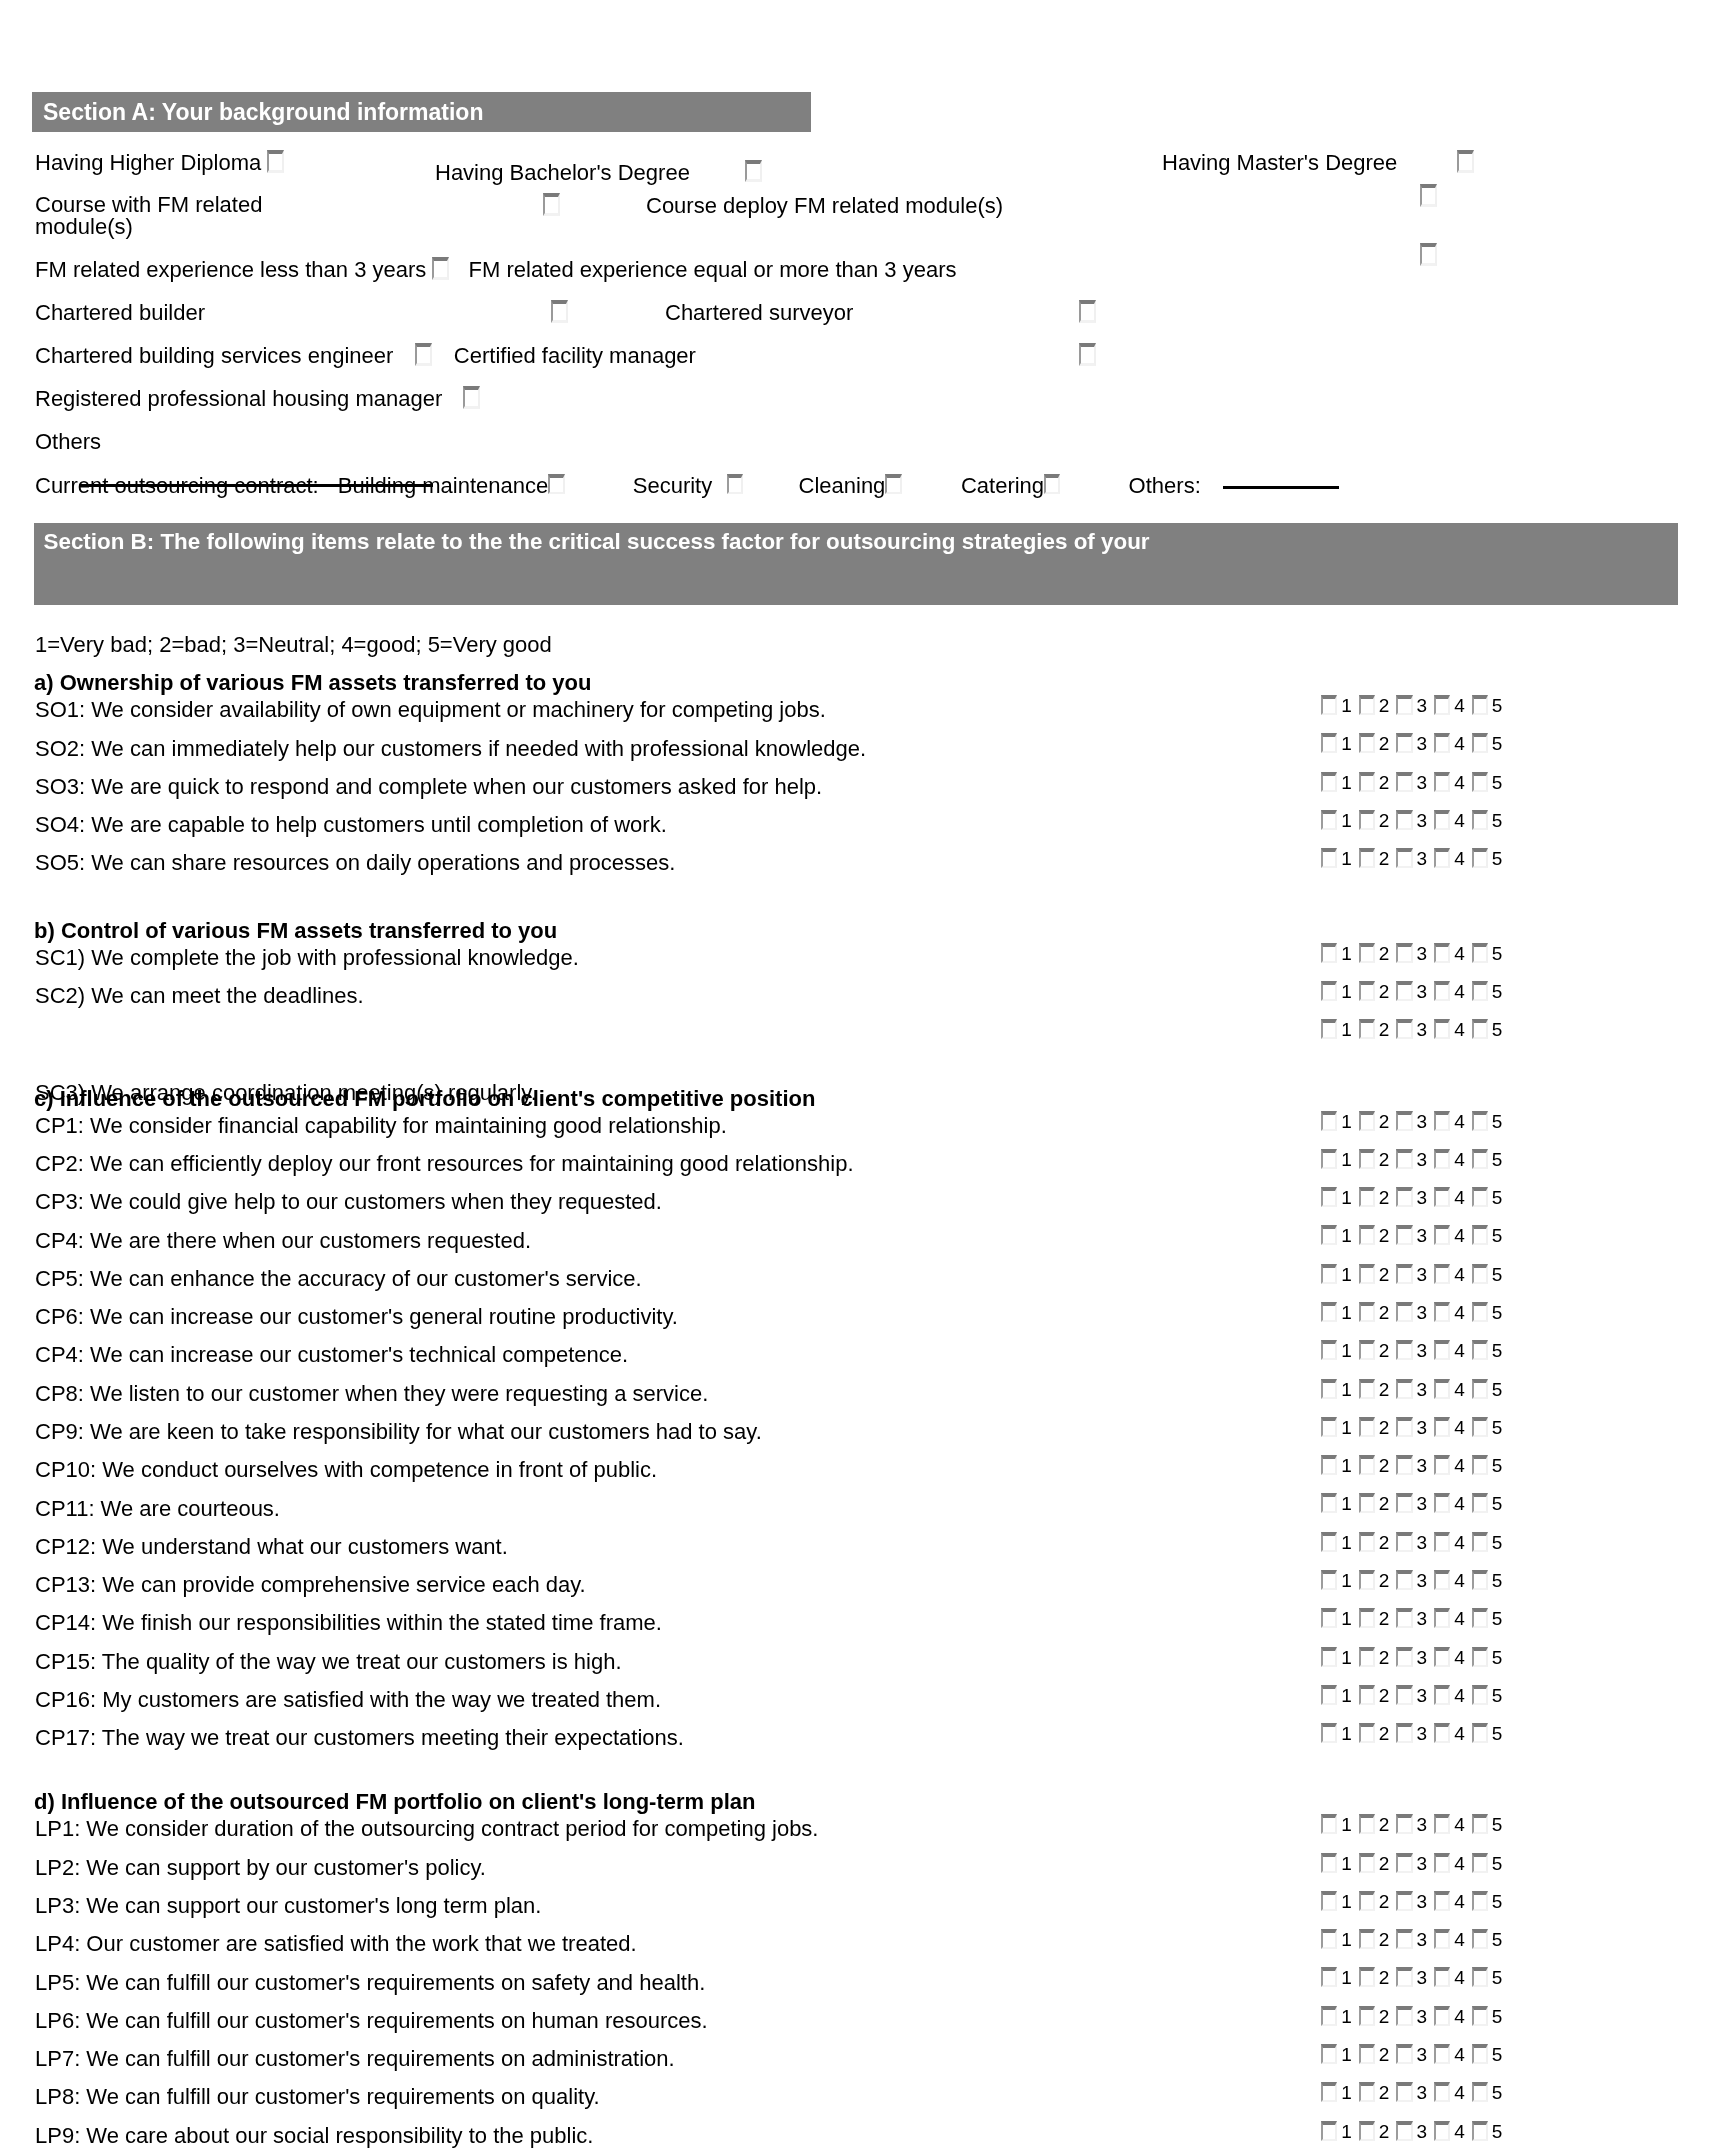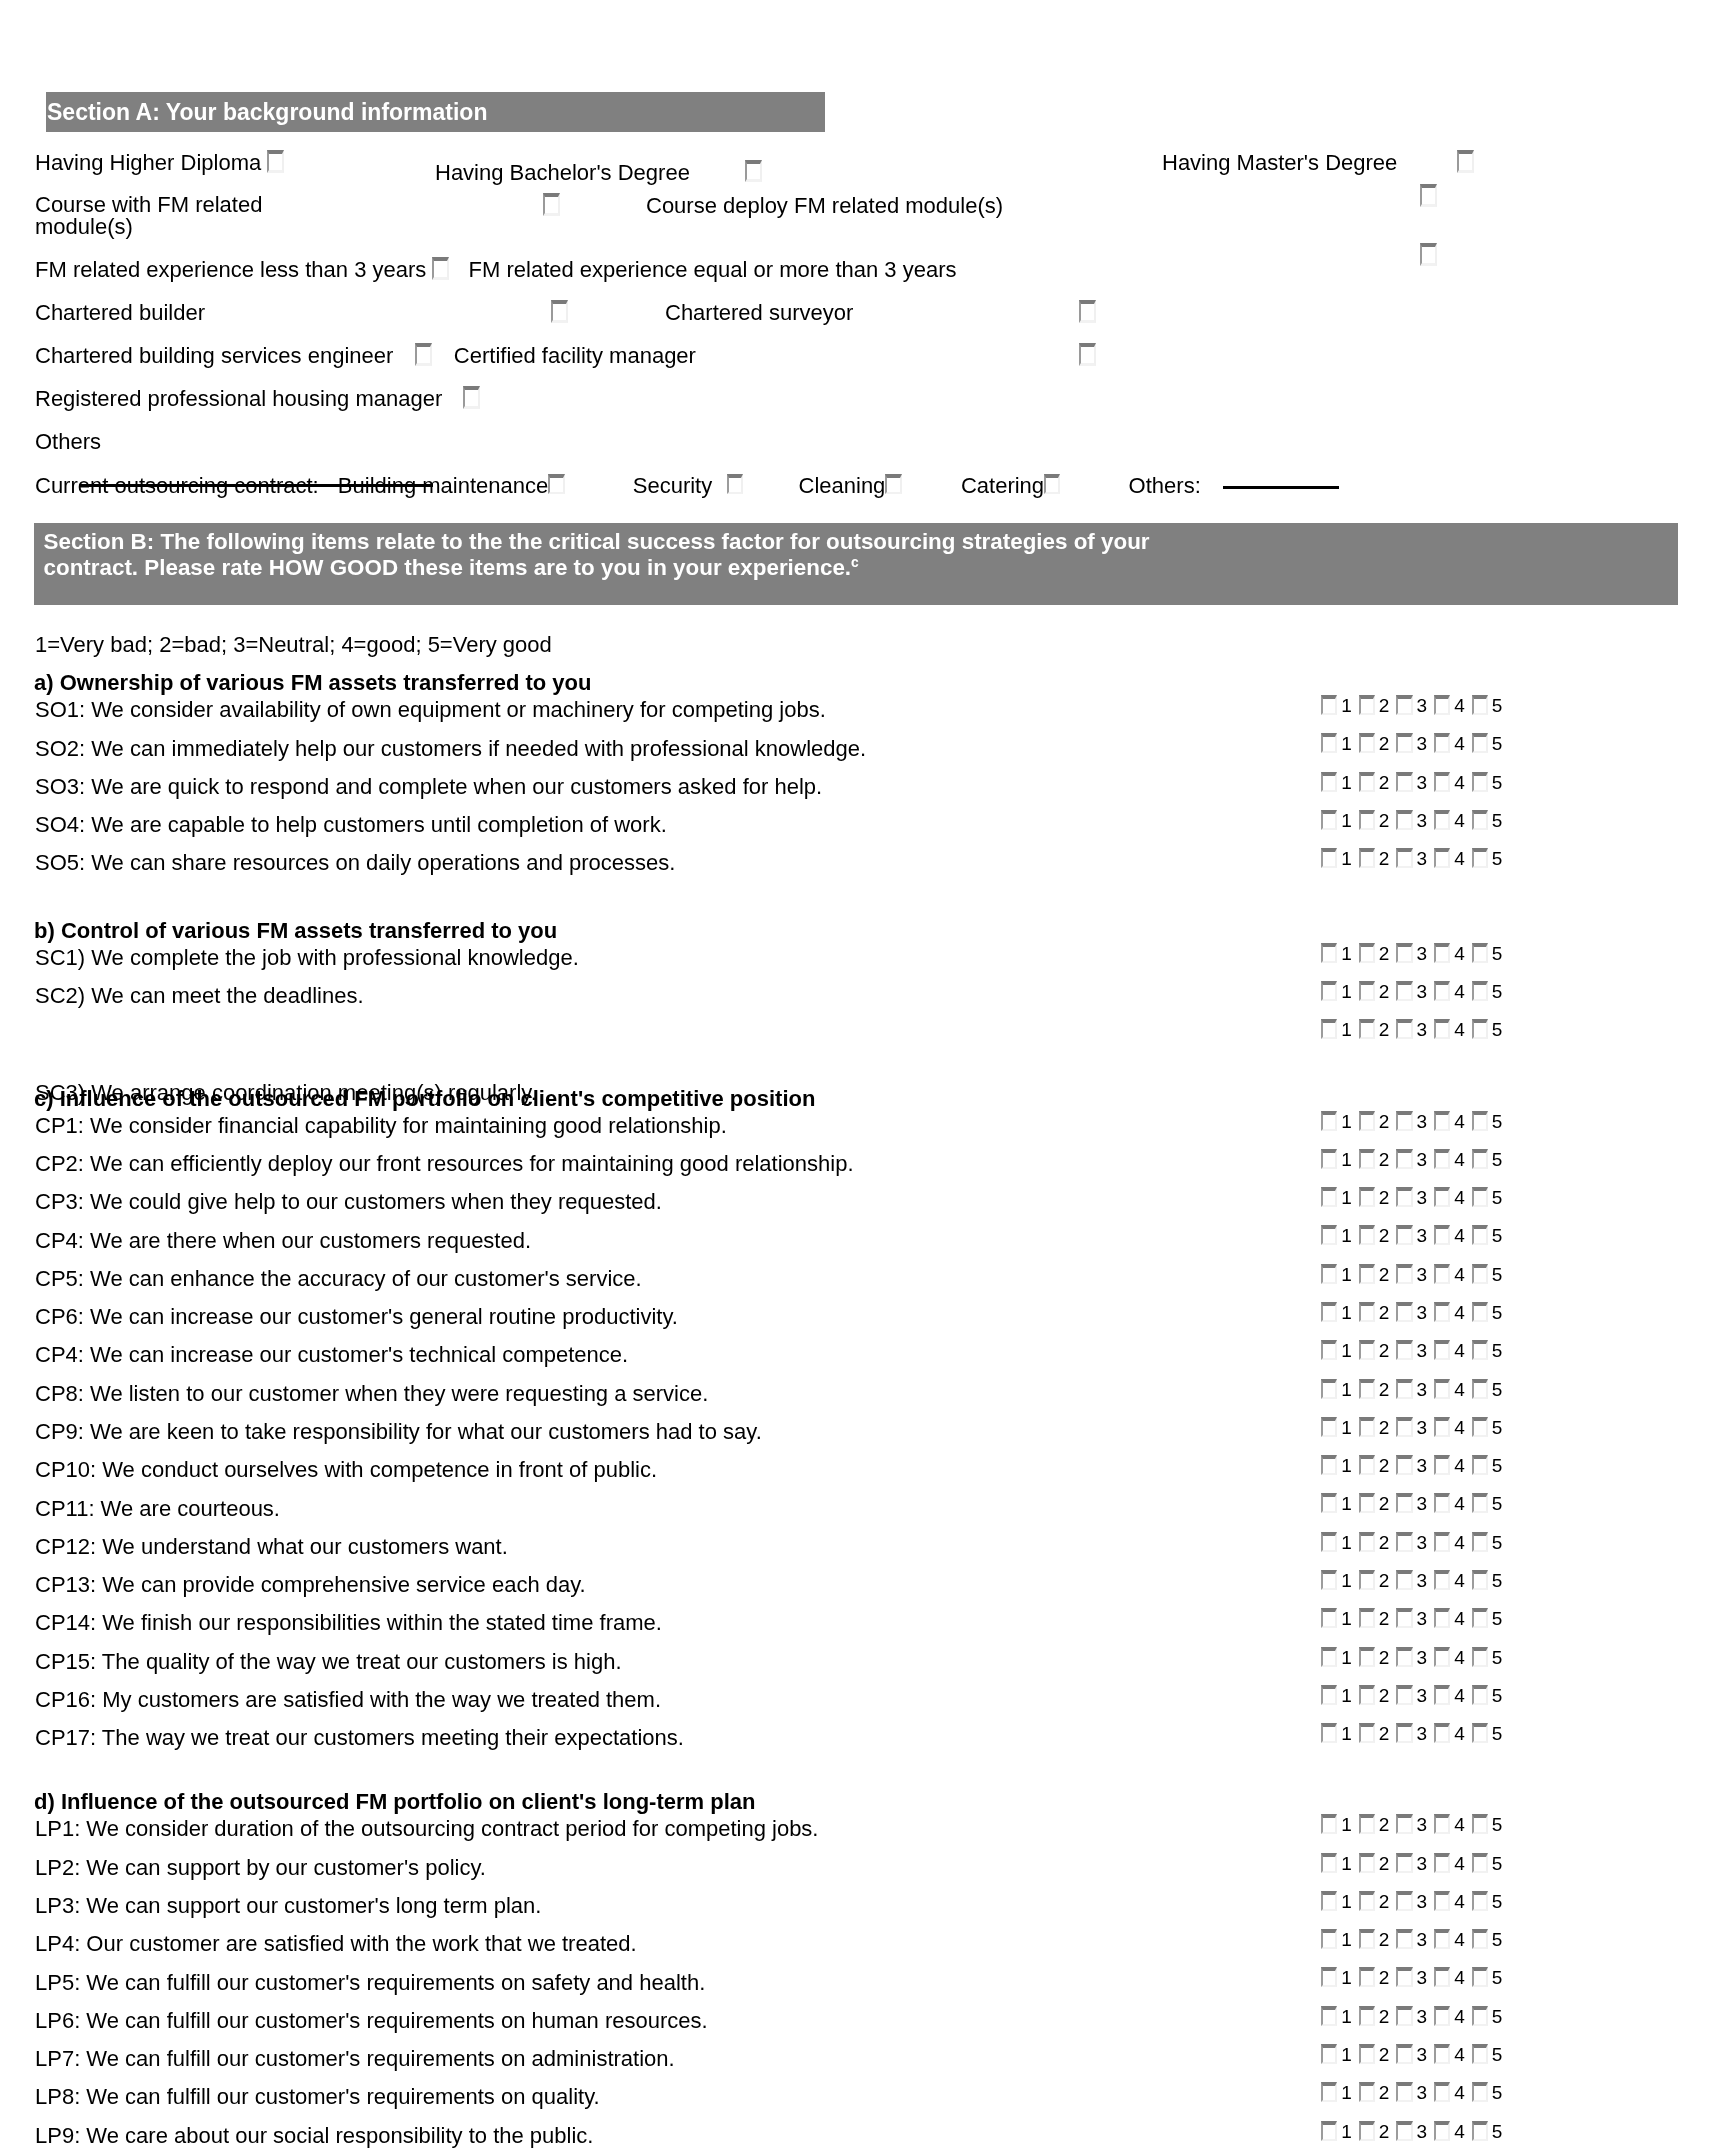--- a/index.html
+++ b/index.html
@@ -41,27 +41,27 @@
     align-items: center;
     justify-content: center;
     font-family: "Liberation Serif", serif;
     font-weight: bold;
     font-size: 25px;
     letter-spacing: 0.2px;
     white-space: nowrap;
   }
   .sectionA-banner {
     position: absolute;
-    left: 46px;
+    left: 32px;
     top: 92px;
     width: 779px;
     height: 40px;
     display: flex;
     align-items: center;
-    padding-left: 1px;
+    padding-left: 11px;
     font-weight: bold;
     font-size: 23px;
   }
   .sectionB-banner {
     position: absolute;
     left: 34px;
     top: 523px;
     width: 1644px;
     height: 82px;
     padding: 6px 10.3px 0 9.5px;
@@ -262,23 +262,20 @@
       <span style="display:inline-block;width:56px;"></span>
       <span class="a-label">Others:</span>
       <span style="display:inline-block;width:10.3px;"></span>
       <span class="blank-line" style="width:116px;position:relative;top:-2.6px;"></span>
     </div>
 
   </div>
 
   <div class="banner sectionB-banner">
     <div>Section B: The following items relate to the the critical success factor for outsourcing strategies of your</div>
-    <div>
-      <span>contract. Please rate HOW GOOD these items are to you in your experience.</span><span class="sup">c</span>
-    </div>
   </div>
 
   <div class="scale-legend">1=Very bad;  2=bad;  3=Neutral;  4=good;  5=Very good</div>
 
   <div id="section-b-content">
       <div class="grp-head" style="top: 670px;">a) Ownership of various FM assets transferred to you</div>
       <div class="q-text" style="top: 697px;">SO1: We consider availability of own equipment or machinery for competing jobs.</div>
       <div class="rating" style="top: 695px;"><span class="cbx-sm"></span><span class="num">1</span><span class="cbx-sm"></span><span class="num">2</span><span class="cbx-sm"></span><span class="num">3</span><span class="cbx-sm"></span><span class="num">4</span><span class="cbx-sm"></span><span class="num">5</span></div>
       <div class="q-text" style="top: 736px;">SO2: We can immediately help our customers if needed with professional knowledge.</div>
       <div class="rating" style="top: 733px;"><span class="cbx-sm"></span><span class="num">1</span><span class="cbx-sm"></span><span class="num">2</span><span class="cbx-sm"></span><span class="num">3</span><span class="cbx-sm"></span><span class="num">4</span><span class="cbx-sm"></span><span class="num">5</span></div>

